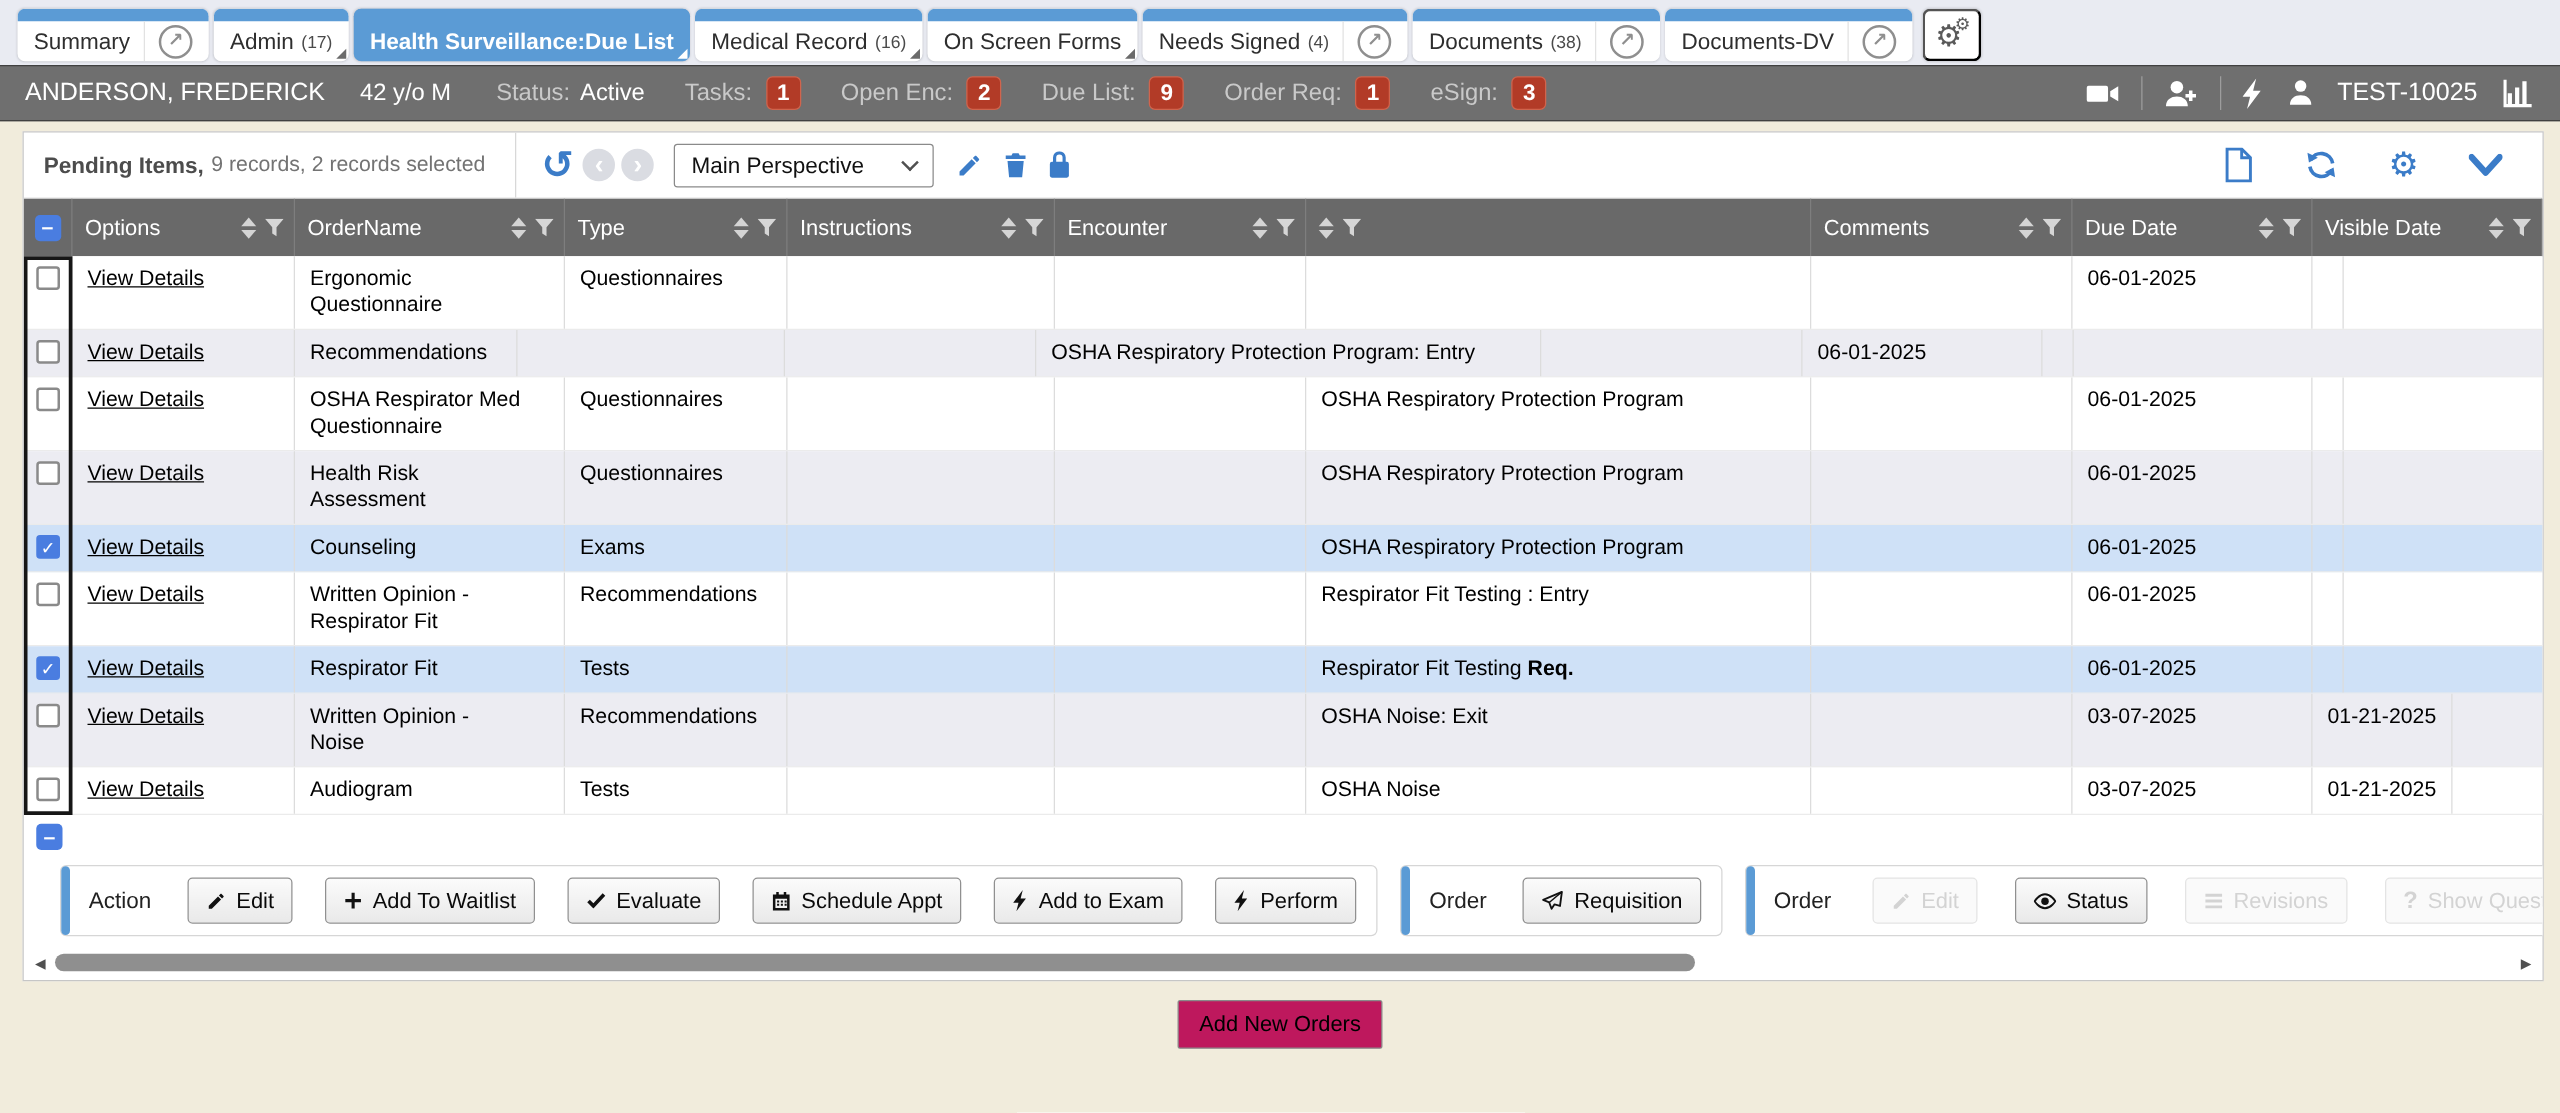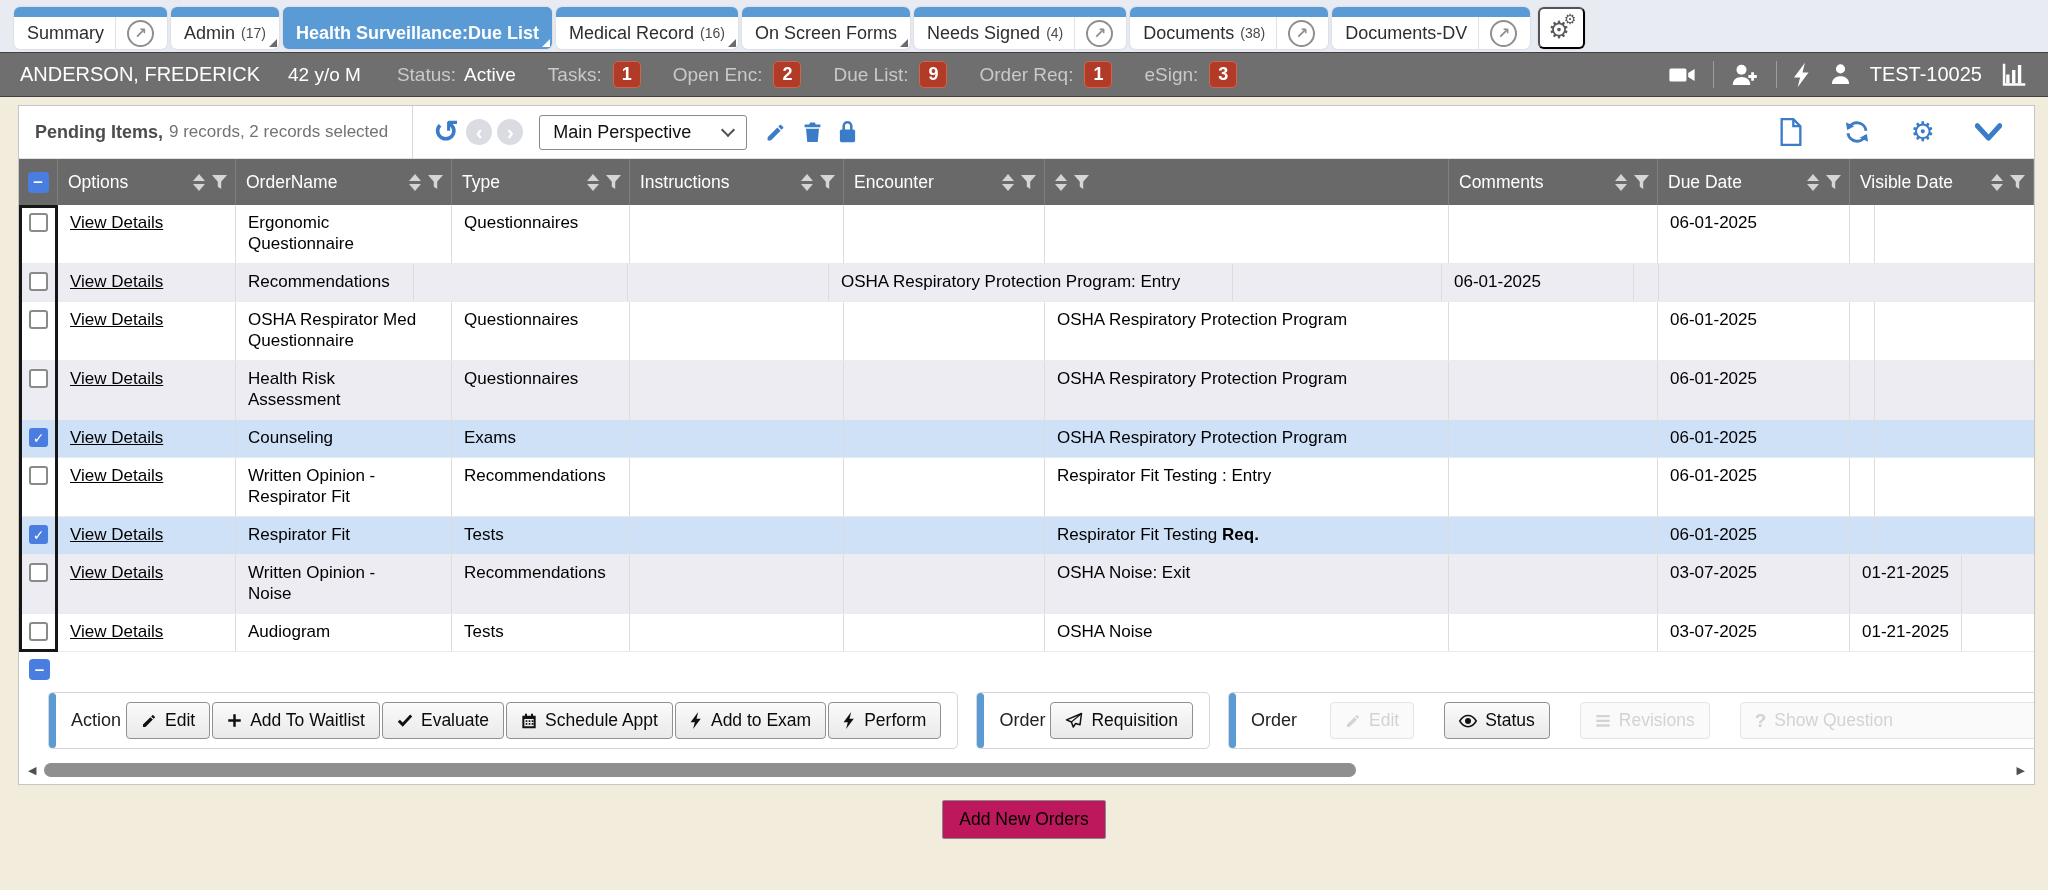--- a/index.html
+++ b/index.html
@@ -85,21 +85,21 @@
   .td.c-ordername { padding-right:30px; }
   .td.c-check { display:flex; justify-content:center; padding:8px 0; border-right:none; }
   .cb { width:19px; height:19px; border:2px solid #8a8a8a; border-radius:3px; background:#fff; flex:none; display:grid; place-items:center; }
   .cb.on { background:#4a7de0; border-color:#4a7de0; color:#fff; font-size:14px; font-weight:700; line-height:0; }
   .link { color:#000; text-decoration:underline; cursor:pointer; }
 
   .table-footer { padding:7px 0 10px 10px; }
 
   
   .actionbar { display:flex; align-items:flex-start; padding:2px 0 12px 29px; gap:18px; white-space:nowrap; }
-  .agroup { position:relative; background:#fff; border:1px solid #d6d6d6; border-radius:5px; display:flex; align-items:center; gap:2px; padding:9px 16px 9px 22px; flex:none; }
+  .agroup { position:relative; background:#fff; border:1px solid #d6d6d6; border-radius:5px; display:flex; align-items:center; gap:26px; padding:9px 16px 9px 22px; flex:none; }
   .accent { position:absolute; left:0; top:0; bottom:0; width:7px; border-radius:4px; background:#5b9bd5; }
   .agroup-label { font-size:18px; color:#222; margin-right:3px; }
   .abtn { display:inline-flex; align-items:center; justify-content:flex-start; gap:8px; background:linear-gradient(#fbfbfb,#e9e9e9); border:1px solid #909090; border-radius:4px; padding:7px 14px; font-size:17.5px; color:#0a0a0a; flex:none; cursor:pointer; }
   .aicon { display:inline-flex; color:#111; }
   .abtn.disabled { background:#fafafa; border-color:#e4e4e4; color:#d3d3d3; cursor:default; }
   .abtn.disabled .aicon { color:#d3d3d3; }
   .agroup.g3 { gap:30px; }
   .agroup.g3 .abtn:last-child { min-width:340px; }
 
   

